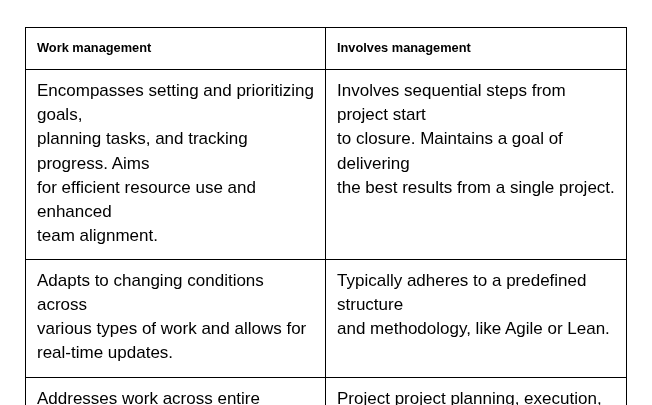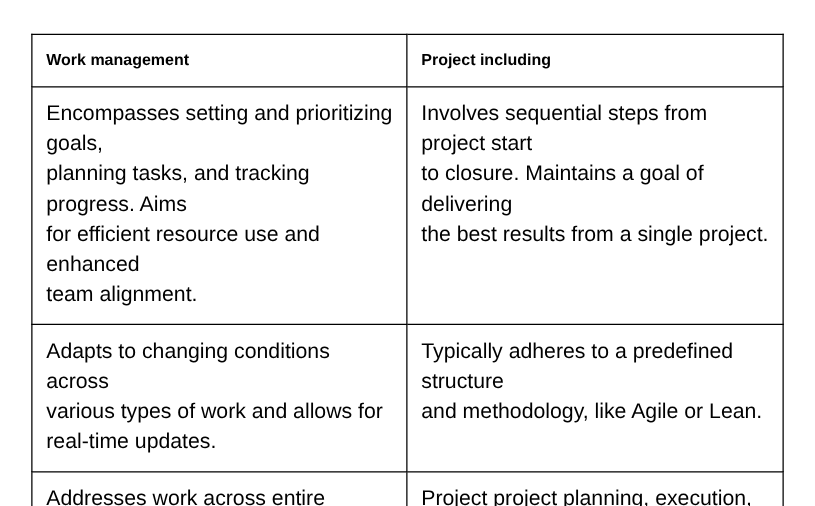--- a/index.html
+++ b/index.html
@@ -66,21 +66,21 @@
       <colgroup>
         <col class="c1">
         <col class="c2">
       </colgroup>
       <thead>
         <tr>
           <th>
             <span class="cell-text">Work management</span>
           </th>
           <th>
-            <span class="cell-text">Project including</span>
+            <span class="cell-text">Involves management</span>
           </th>
         </tr>
       </thead>
       <tbody>
         <tr>
           <td>
             <span class="cell-text">Encompasses setting and prioritizing goals,
 planning tasks, and tracking progress. Aims
 for efficient resource use and enhanced
 team alignment.</span>

